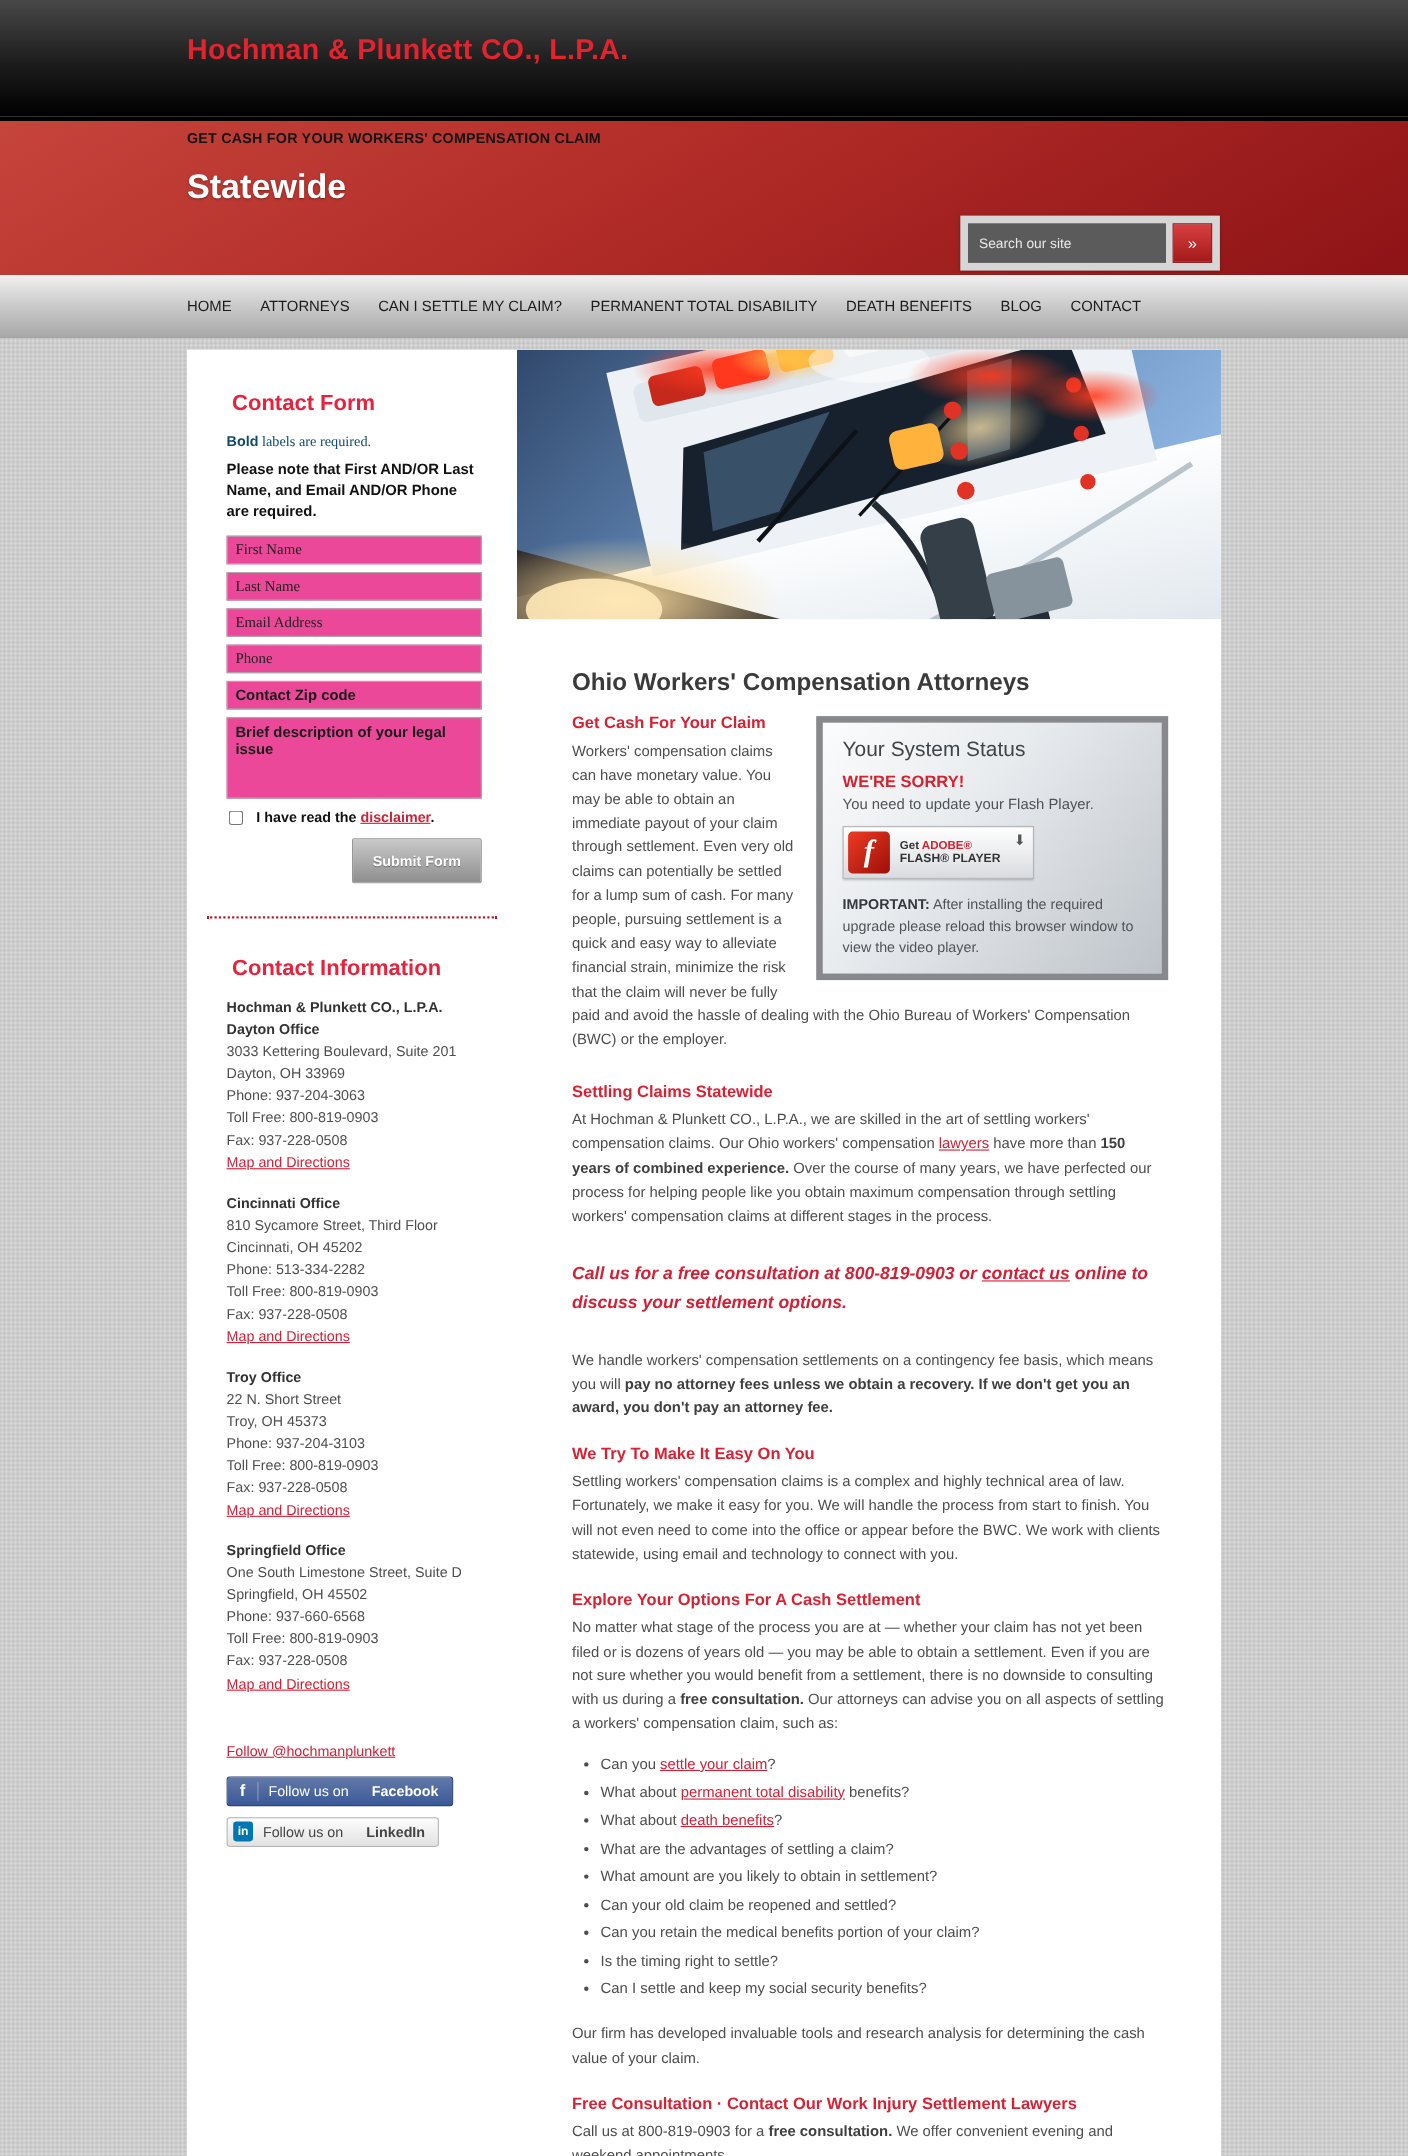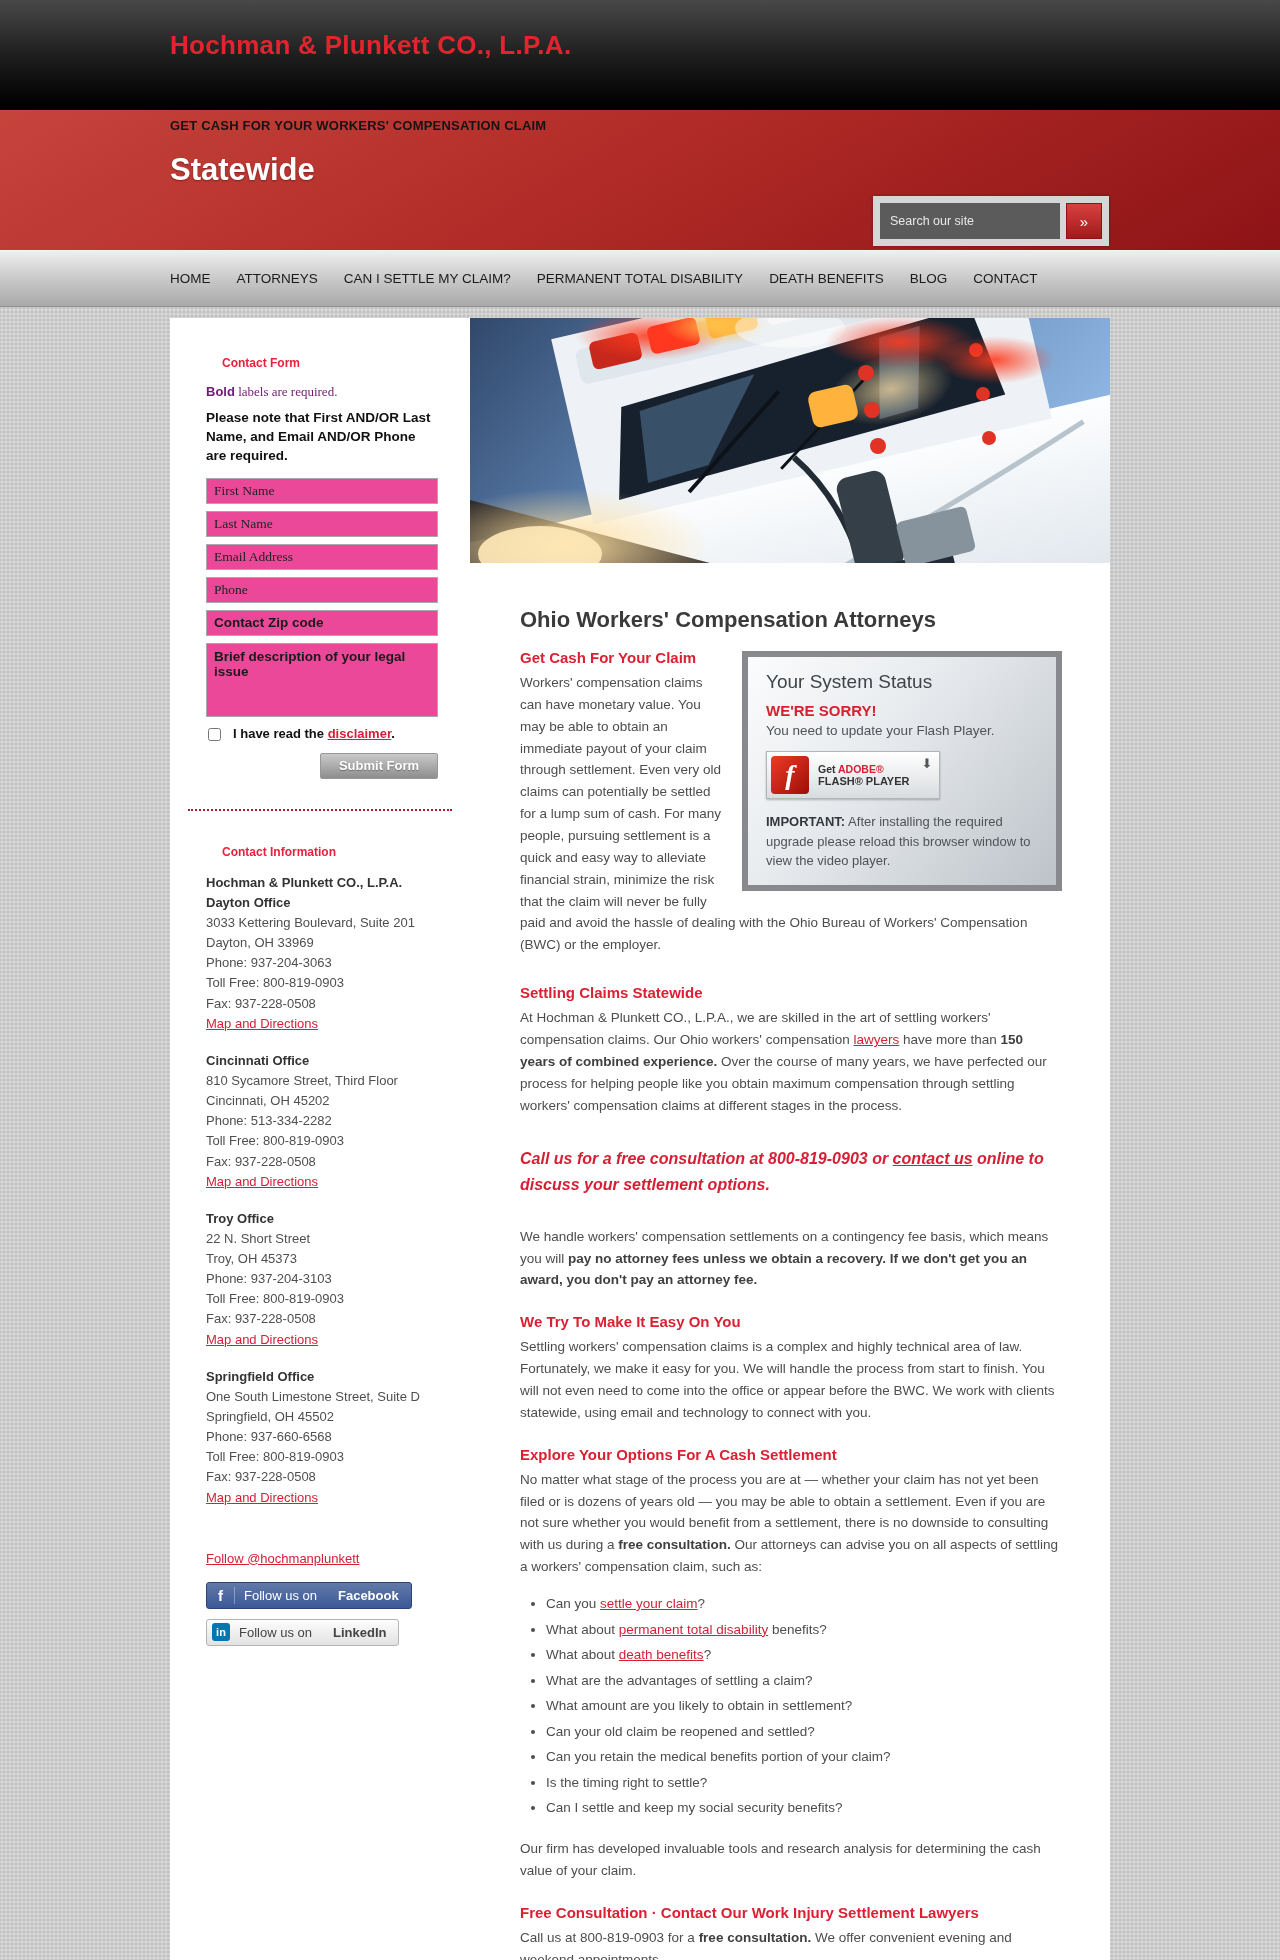--- a/index.html
+++ b/index.html
@@ -32,34 +32,34 @@
   .nav { height:57px; background:linear-gradient(#efefef,#c6c6c6 55%,#a9a9a9); border-top:1px solid #f5f5f5; border-bottom:1px solid #8f8f8f;
     display:flex; align-items:center; padding-left:170px; }
   .nav a { color:#1b1b1b; font-size:13.5px; text-decoration:none; padding:0 13px; white-space:nowrap; }
   .nav a:first-child { padding-left:0; }
 
   
   .content { width:940px; margin:11px 0 0 170px; min-height:1492px; background:#fff; display:flex; align-items:stretch; }
   .sidebar { width:300px; padding:38px 32px 40px 36px; background:#fff; }
   .main { width:640px; }
 
-  .red-h { font-size:12px; color:#e8213c; margin:0 16px 14px; font-weight:bold; }
-  .note { font-size:13px; color:#701a75; margin:0 0 9px; }
+  .red-h { font-size:20px; color:#e8213c; margin:0 5px 14px; font-weight:bold; }
+  .note { font-size:13px; color:#0c4a6e; margin:0 0 9px; }
   .note .serif { font-family:"Liberation Serif", serif; }
   .note2 { font-weight:bold; font-size:13.5px; color:#111; margin:0 0 12px; line-height:1.4; }
 
   .fld { display:block; width:100%; height:26px; margin-bottom:7px; border:1px solid #a9a9a9; padding:3px 7px;
     font-size:13.5px; background:#ec4899; font-family:"Liberation Serif", serif; color:#222; }
   .fld::placeholder { color:#222; opacity:1; }
   .bold-fld, .bold-fld::placeholder { font-family:"Liberation Sans", sans-serif; font-weight:bold; color:#1a1a1a; }
   .ta { height:74px; resize:none; padding-top:5px; }
   .disc { display:flex; align-items:flex-end; font-size:13px; font-weight:bold; color:#111; margin:9px 0 12px; }
   .disc input { margin:2px 12px 0 2px; width:13px; height:13px; }
   .rlink { color:#d32036; text-decoration:underline; }
-  .submit-btn { display:block; margin:12px 0 0 auto; width:118px; height:26px;
+  .submit-btn { display:block; margin:12px 0 0 auto; width:118px; height:41px;
     background:linear-gradient(#c9c9c9,#8e8e8e); border:1px solid #979797; border-radius:2px;
     color:#fff; font-weight:bold; font-size:13px; text-shadow:0 1px 1px rgba(0,0,0,.35); cursor:pointer; }
   .dotted { border:none; border-top:2px dotted #b5182b; margin:30px -14px 34px -18px; }
 
   .office { margin-bottom:17px; font-size:13px; color:#4f4f4f; line-height:1.55; }
   .office .office-name { font-weight:bold; color:#333; }
   .tw { display:inline-block; font-size:13px; margin:26px 0 16px; }
   .fb-btn { display:inline-flex; align-items:center; height:27px; border-radius:3px; margin-bottom:10px;
     background:linear-gradient(#6279a8,#3b5998); border:1px solid #2d4373; color:#fff; font-size:13px; padding-right:12px; text-decoration:none; }
   .fb-ic { width:28px; text-align:center; font-weight:bold; font-size:15px; border-right:1px solid rgba(255,255,255,.35); margin-right:9px; }

